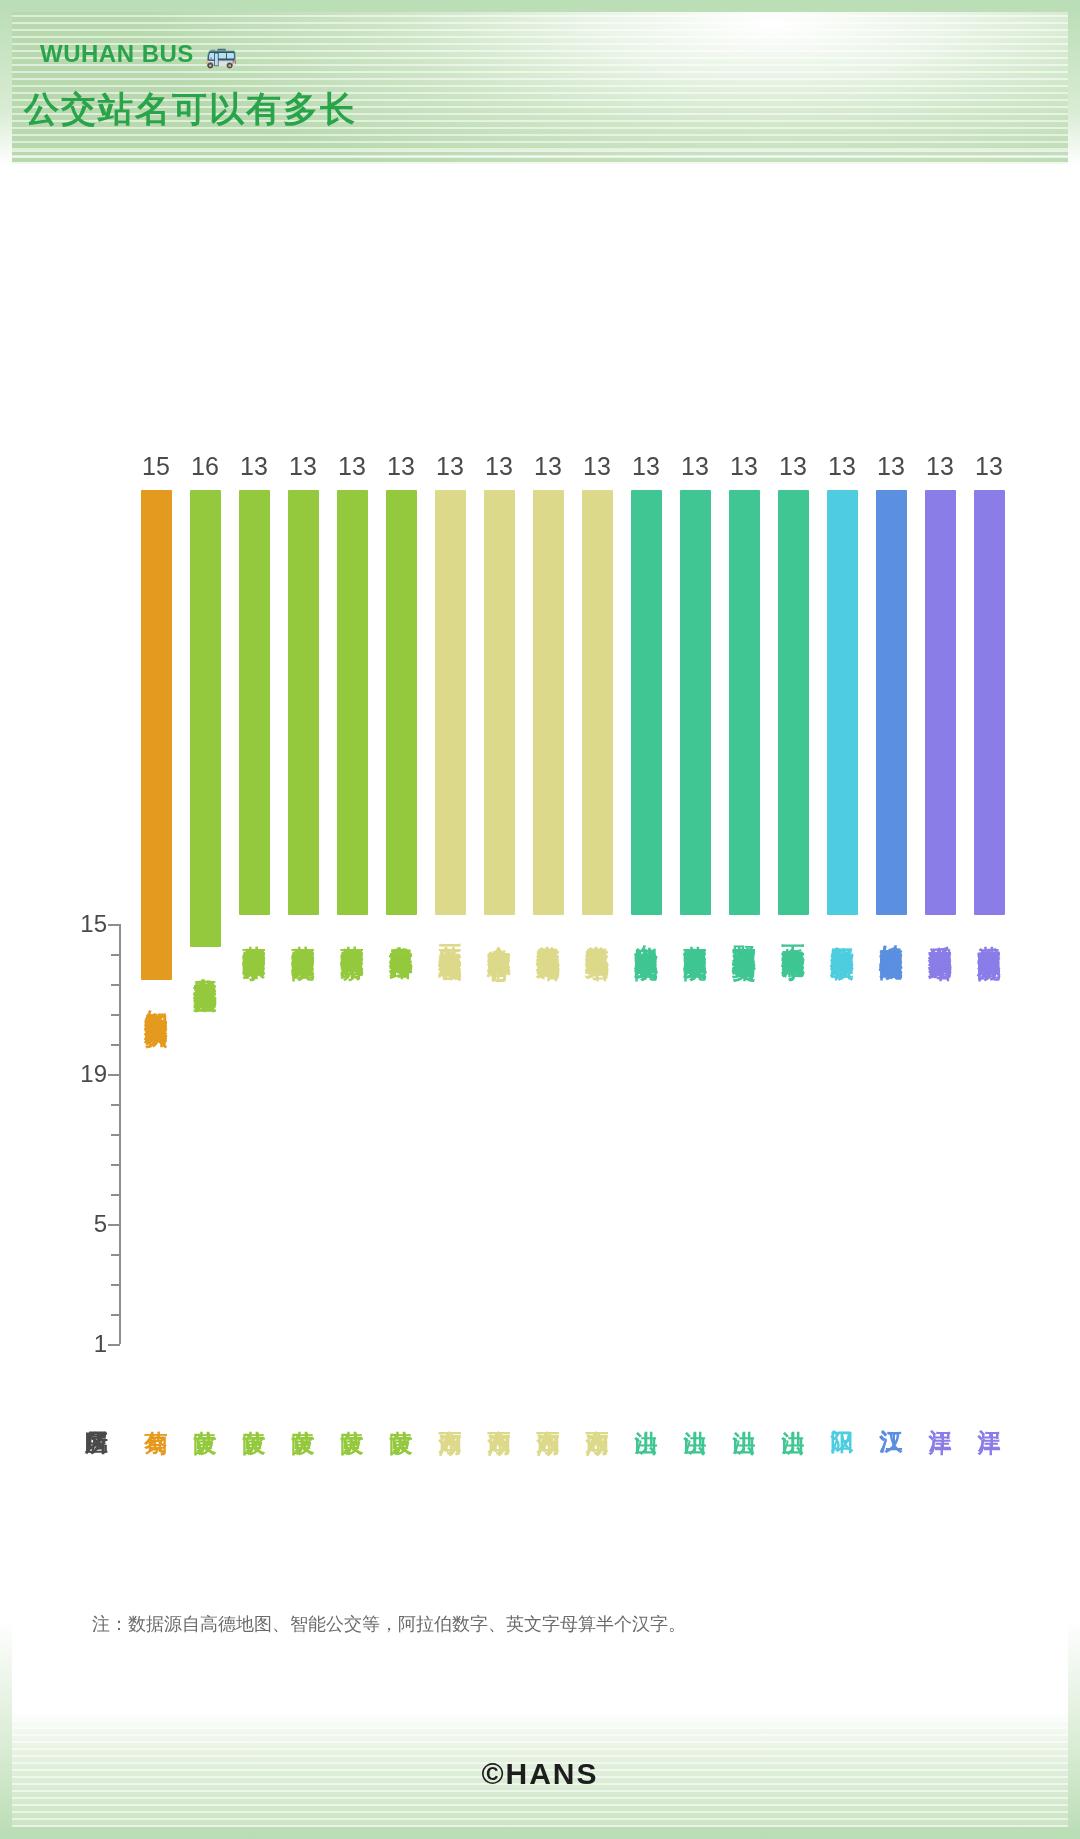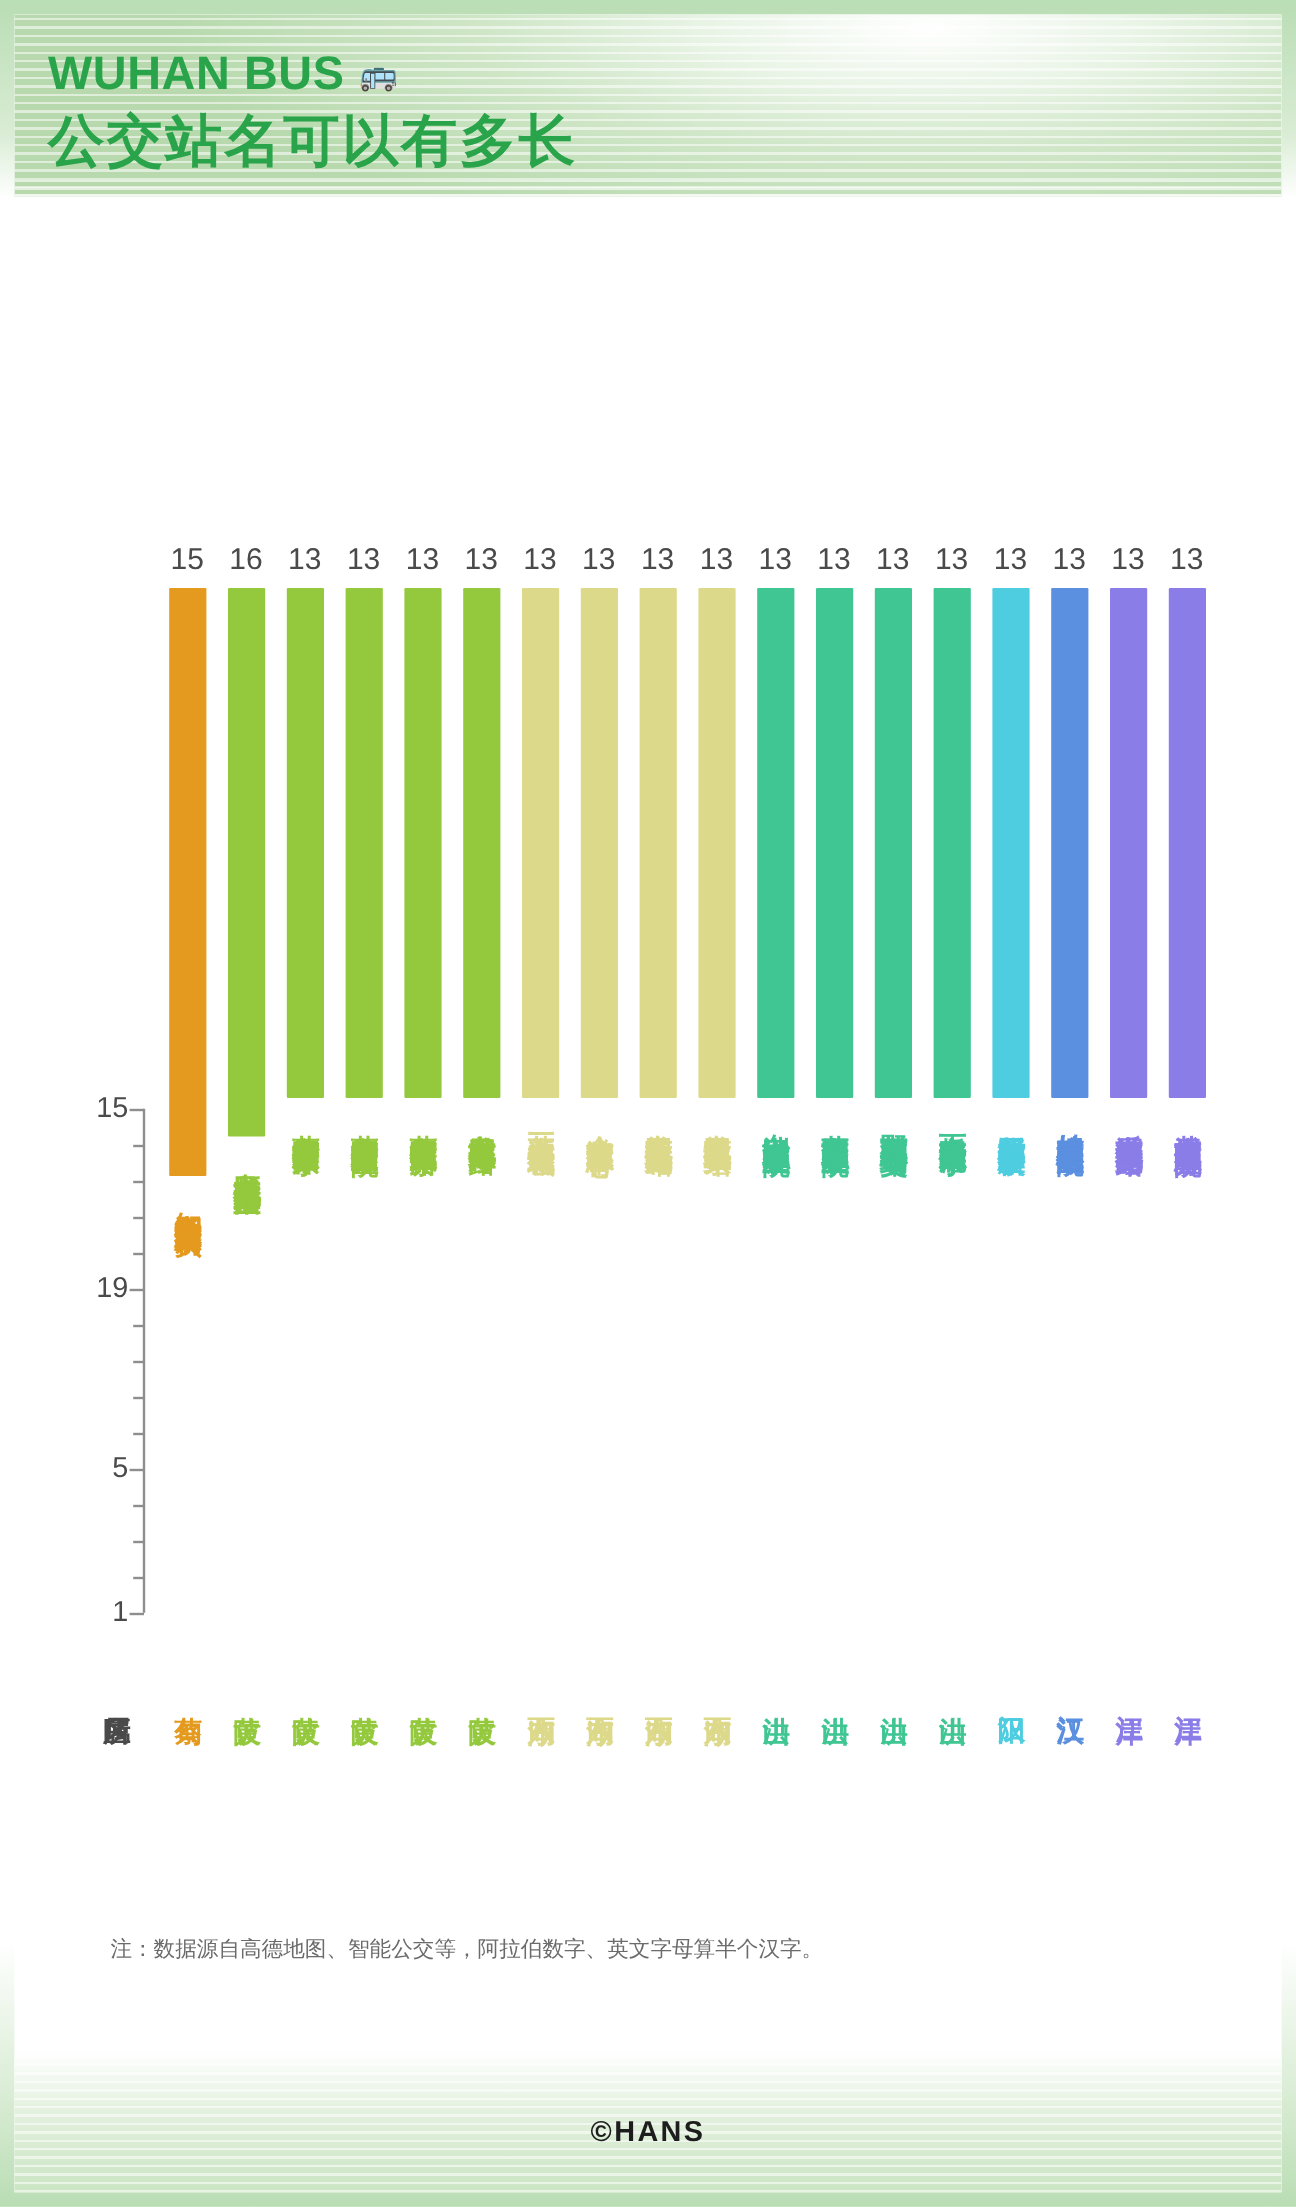--- a/index.html
+++ b/index.html
@@ -34,27 +34,27 @@
   }
   .header:after{
     content:"";position:absolute;left:0;right:0;bottom:0;height:16px;
     background:repeating-linear-gradient(0deg,rgba(255,255,255,.6) 0 2px,rgba(255,255,255,0) 2px 6px);
   }
   .brandline{
     position:absolute;left:28px;top:28px;
     display:flex;align-items:center;gap:12px;
   }
   .brand-en{
-    font-size:39px;font-weight:bold;color:#2aa44a;
+    font-size:24px;font-weight:bold;color:#2aa44a;
     letter-spacing:.5px;font-family:"Liberation Sans",sans-serif;
   }
   .bus-icon{font-size:26px;line-height:1;}
   .brand-cn{
-    position:absolute;left:28px;top:74px;
-    font-size:47px;font-weight:bold;color:#2aa44a;
+    position:absolute;left:12px;top:74px;
+    font-size:35px;font-weight:bold;color:#2aa44a;
     letter-spacing:2px;
     font-family:"DejaVu Sans",sans-serif;
   }
   .infoviz{
     position:absolute;right:22px;top:36px;
     background:#128a36;color:#ffffff;
     padding:6px 14px 7px 14px;
     font-size:19px;font-weight:bold;letter-spacing:.2px;
     border-left:4px solid #8fd36f;
     white-space:nowrap;
@@ -163,21 +163,21 @@
   }
   .footbar{
     position:absolute;left:0;right:0;bottom:0;height:118px;
     background:
       repeating-linear-gradient(0deg,rgba(255,255,255,.55) 0px,rgba(255,255,255,.55) 2px,rgba(255,255,255,0) 2px,rgba(255,255,255,0) 7px),
       linear-gradient(180deg,#ffffff 0%,#e4f1e0 40%,#cbe5c3 100%);
   }
   .hans{
     position:absolute;left:0;right:0;bottom:36px;
     text-align:center;
-    font-size:24px;font-weight:bold;color:#1d1d1d;
+    font-size:30px;font-weight:bold;color:#1d1d1d;
     letter-spacing:2px;
     font-family:"Liberation Sans",sans-serif;
   }
 </style>
 </head>
 <body>
 
 <div class="poster">
 <div class="inner">
 

